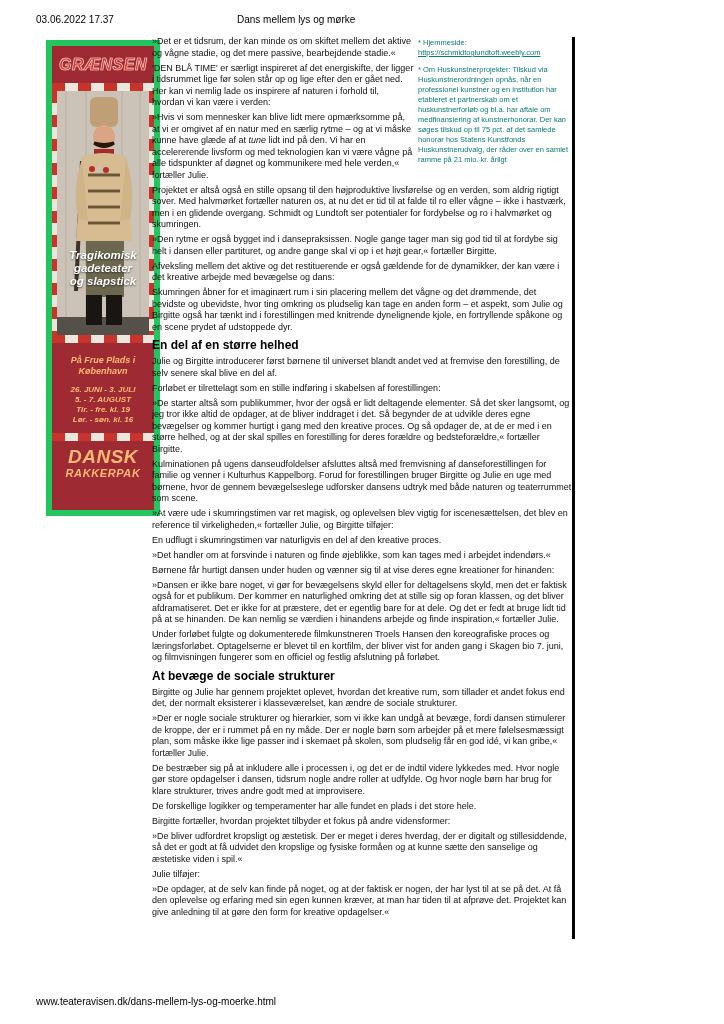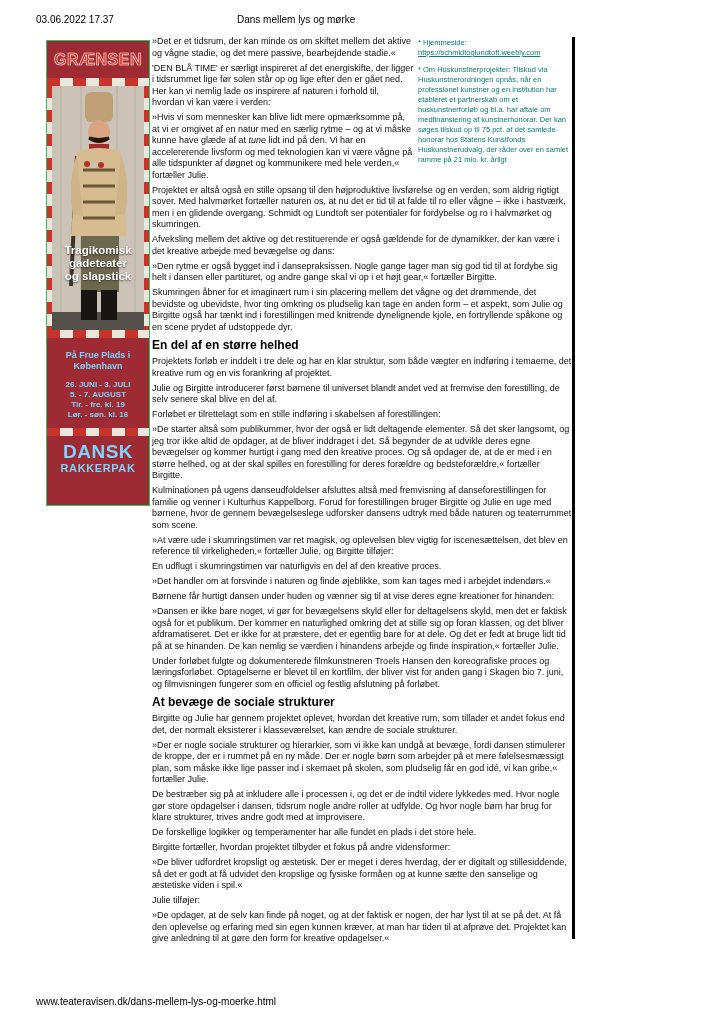--- a/index.html
+++ b/index.html
@@ -15,33 +15,33 @@
   #article{left:152px;top:36px;width:420px;font-size:9px;line-height:11.5px;color:#111;}
   #article p{margin:0 0 3.5px 0;}
   #article h2{font-size:12px;line-height:14px;margin:5px 0 4px 0;color:#000;
               font-family:"Liberation Sans",sans-serif;}
   #infobox{float:right;width:154px;margin:2px 0 6px 4px;font-size:7.5px;line-height:10px;
            color:#0b7a74;}
   #infobox .homelink{color:#0b7a74;text-decoration:underline;display:inline-block;margin-bottom:7px;}
   #infobox .about{margin:0;}
 
   
-  #poster{left:46px;top:40px;width:102px;height:464px;border:1px solid #22c55e;
-          background:#9e2b33;overflow:hidden;}
+  #poster{left:46px;top:40px;width:102px;height:464px;border:6px solid #22c55e;
+          background:#9e2b33;overflow:hidden;font-style:italic;}
   #poster .band{height:37px;display:flex;align-items:center;justify-content:center;background:#9e2b33;}
   #poster .band span{font-size:16px;font-weight:bold;letter-spacing:0.5px;color:#d8352b;
           -webkit-text-stroke:0.6px #f2cfc8;text-shadow:0 0 1px #f7ddd6;}
   .stripe-h{height:8px;background:repeating-linear-gradient(90deg,#c8332b 0 13px,#ece7dc 13px 26px);}
   #photo{position:relative;height:244px;background:#cbc3b7;}
   #photo .edge{position:absolute;top:0;bottom:0;width:5px;
         background:repeating-linear-gradient(180deg,#c8332b 0 12px,#ece7dc 12px 24px);}
   #photo .edge.l{left:0;} #photo .edge.r{right:0;}
   #tagline{position:absolute;left:0;right:0;top:158px;text-align:center;color:#fff;
            font-weight:bold;font-size:11.5px;line-height:13px;text-shadow:0 1px 2px rgba(0,0,0,.6);}
-  #redinfo{padding-top:12px;color:#7dd3fc;text-align:center;}
+  #redinfo{padding-top:12px;color:#fdba74;text-align:center;}
   .venue{font-size:9px;font-weight:bold;line-height:11px;}
   .dates{margin-top:8px;font-size:8px;font-weight:bold;line-height:10px;}
   #redinfo .stripe-h{margin:8px 0 6px 0;}
   .dansk1{font-size:19px;font-weight:bold;line-height:20px;letter-spacing:0.5px;}
   .dansk2{font-size:11px;font-weight:bold;line-height:13px;letter-spacing:0.6px;}
 
   
   #sidebar{left:572px;top:37px;width:121px;border-left:3px solid #000000;padding-left:19px;
            min-height:868px;}
   .sb-item{margin-bottom:15px;}
@@ -119,25 +119,24 @@
     <div id="infobox">
       <div>* Hjemmeside:</div>
       <a class="homelink">https://schmidtoglundtoft.weebly.com</a>
       <p class="about">* Om Huskunstnerprojekter: Tilskud via Huskunstnerordningen opnås, når en professionel kunstner og en institution har etableret et partnerskab om et huskunstnerforløb og bl.a. har aftale om medfinansiering af kunstnerhonorar. Der kan søges tilskud op til 75 pct. af det samlede honorar hos Statens Kunstfonds Huskunstnerudvalg, der råder over en samlet ramme på 21 mio. kr. årligt</p>
     </div>
 
     <p>»Det er et tidsrum, der kan minde os om skiftet mellem det aktive og vågne stadie, og det mere passive, bearbejdende stadie.«</p>
     <p>'DEN BLÅ TIME' er særligt inspireret af det energiskifte, der ligger i tidsrummet lige før solen står op og lige efter den er gået ned. Her kan vi nemlig lade os inspirere af naturen i forhold til, hvordan vi kan være i verden:</p>
     <p><span>»Hvis vi som mennesker kan blive lidt mere opmærksomme på, at vi er omgivet af en natur med en særlig rytme – og at vi måske kunne have glæde af at </span><i>tune</i><span> lidt ind på den. Vi har en accelererende livsform og med teknologien kan vi være vågne på alle tidspunkter af døgnet og kommunikere med hele verden,« fortæller Julie.</span></p>
     <p>Projektet er altså også en stille opsang til den højproduktive livsførelse og en verden, som aldrig rigtigt sover. Med halvmørket fortæller naturen os, at nu det er tid til at falde til ro eller vågne – ikke i hastværk, men i en glidende overgang. Schmidt og Lundtoft ser potentialer for fordybelse og ro i halvmørket og skumringen.</p>
+    <p>»Den rytme er også bygget ind i dansepraksissen. Nogle gange tager man sig god tid til at fordybe sig helt i dansen eller partituret, og andre gange skal vi op i et højt gear,« fortæller Birgitte.</p>
     <p>Afveksling mellem det aktive og det restituerende er også gældende for de dynamikker, der kan være i det kreative arbejde med bevægelse og dans:</p>
-    <p>»Den rytme er også bygget ind i dansepraksissen. Nogle gange tager man sig god tid til at fordybe sig helt i dansen eller partituret, og andre gange skal vi op i et højt gear,« fortæller Birgitte.</p>
     <p>Skumringen åbner for et imaginært rum i sin placering mellem det vågne og det drømmende, det bevidste og ubevidste, hvor ting omkring os pludselig kan tage en anden form – et aspekt, som Julie og Birgitte også har tænkt ind i forestillingen med knitrende dynelignende kjole, en fortryllende spåkone og en scene prydet af udstoppede dyr.</p>
     <h2>En del af en større helhed</h2>
-    <p>Projektets forløb er inddelt i tre dele og har en klar struktur, som både vægter en indføring i temaerne, det kreative rum og en vis forankring af projektet.</p>
     <p>Julie og Birgitte introducerer først børnene til universet blandt andet ved at fremvise den forestilling, de selv senere skal blive en del af.</p>
     <p>Forløbet er tilrettelagt som en stille indføring i skabelsen af forestillingen:</p>
     <p>»De starter altså som publikummer, hvor der også er lidt deltagende elementer. Så det sker langsomt, og jeg tror ikke altid de opdager, at de bliver inddraget i det. Så begynder de at udvikle deres egne bevægelser og kommer hurtigt i gang med den kreative proces. Og så opdager de, at de er med i en større helhed, og at der skal spilles en forestilling for deres forældre og bedsteforældre,« fortæller Birgitte.</p>
     <p>Kulminationen på ugens danseudfoldelser afsluttes altså med fremvisning af danseforestillingen for familie og venner i Kulturhus Kappelborg. Forud for forestillingen bruger Birgitte og Julie en uge med børnene, hvor de gennem bevægelseslege udforsker dansens udtryk med både naturen og teaterrummet som scene.</p>
     <p>»At være ude i skumringstimen var ret magisk, og oplevelsen blev vigtig for iscenesættelsen, det blev en reference til virkeligheden,« fortæller Julie, og Birgitte tilføjer:</p>
     <p>En udflugt i skumringstimen var naturligvis en del af den kreative proces.</p>
     <p>»Det handler om at forsvinde i naturen og finde øjeblikke, som kan tages med i arbejdet indendørs.«</p>
     <p>Børnene får hurtigt dansen under huden og vænner sig til at vise deres egne kreationer for hinanden:</p>
     <p>»Dansen er ikke bare noget, vi gør for bevægelsens skyld eller for deltagelsens skyld, men det er faktisk også for et publikum. Der kommer en naturlighed omkring det at stille sig op foran klassen, og det bliver afdramatiseret. Det er ikke for at præstere, det er egentlig bare for at dele. Og det er fedt at bruge lidt tid på at se hinanden. De kan nemlig se værdien i hinandens arbejde og finde inspiration,« fortæller Julie.</p>
     <p>Under forløbet fulgte og dokumenterede filmkunstneren Troels Hansen den koreografiske proces og læringsforløbet. Optagelserne er blevet til en kortfilm, der bliver vist for anden gang i Skagen bio 7. juni, og filmvisningen fungerer som en officiel og festlig afslutning på forløbet.</p>

